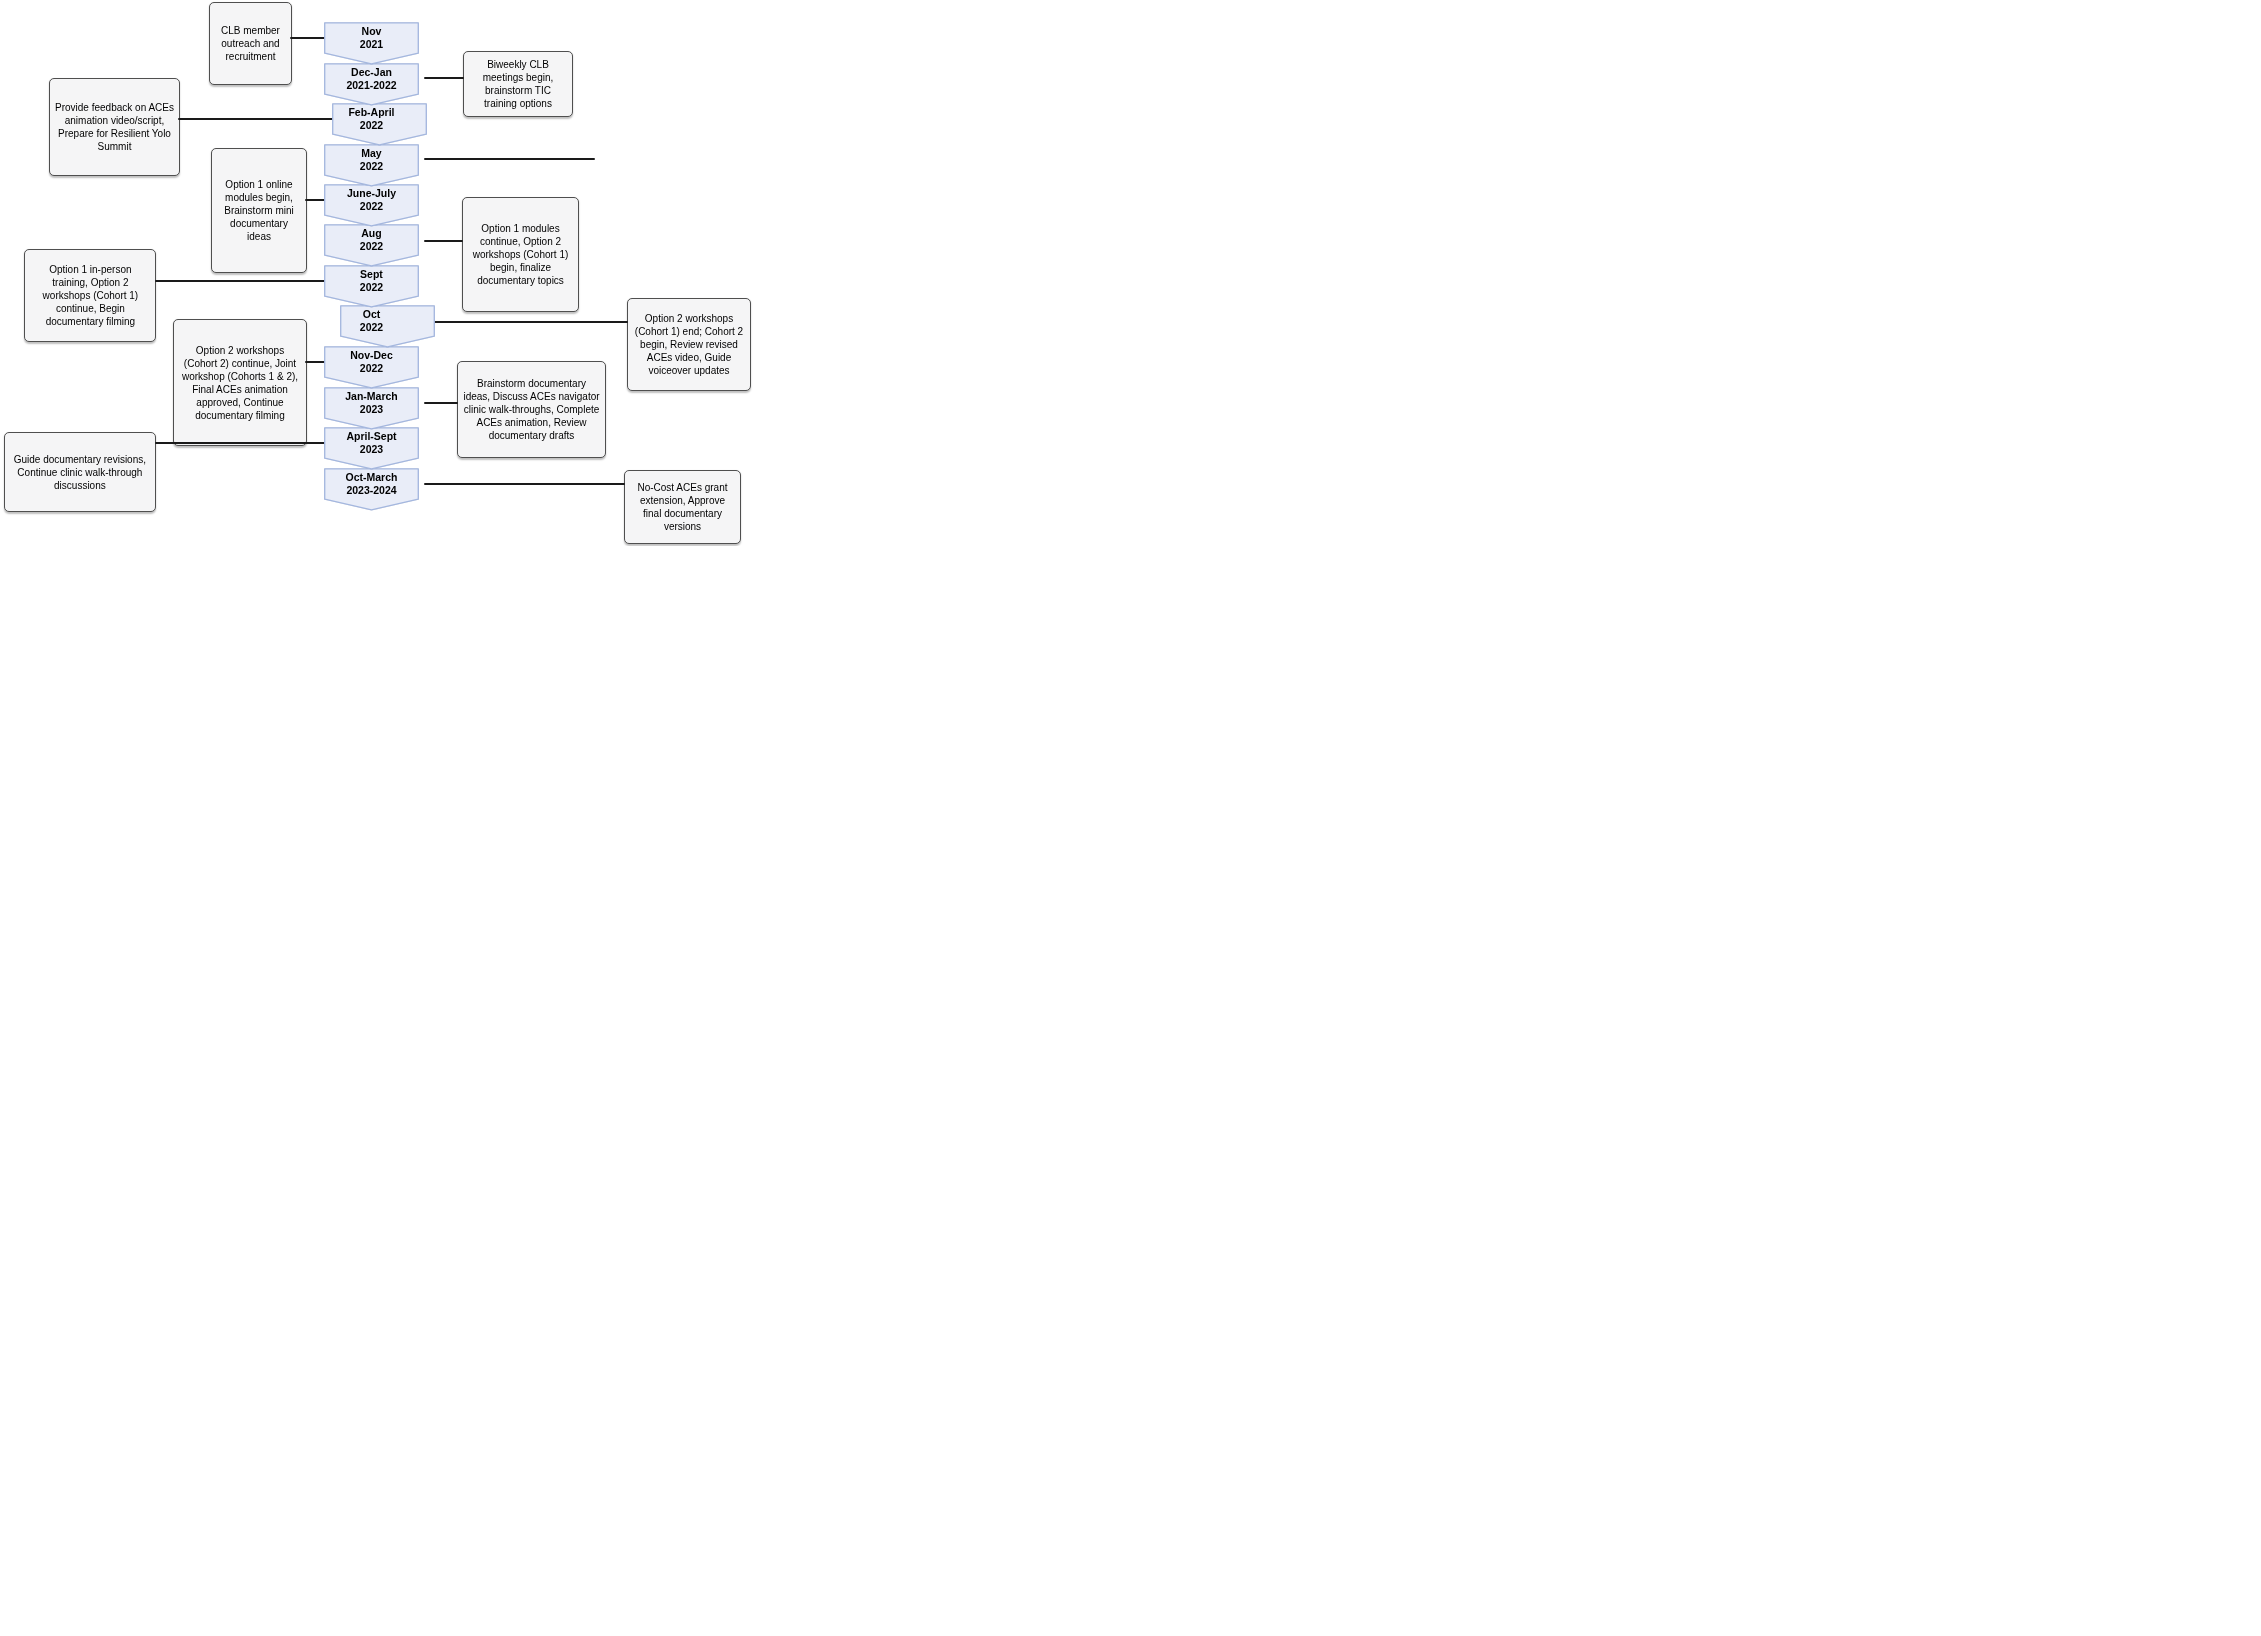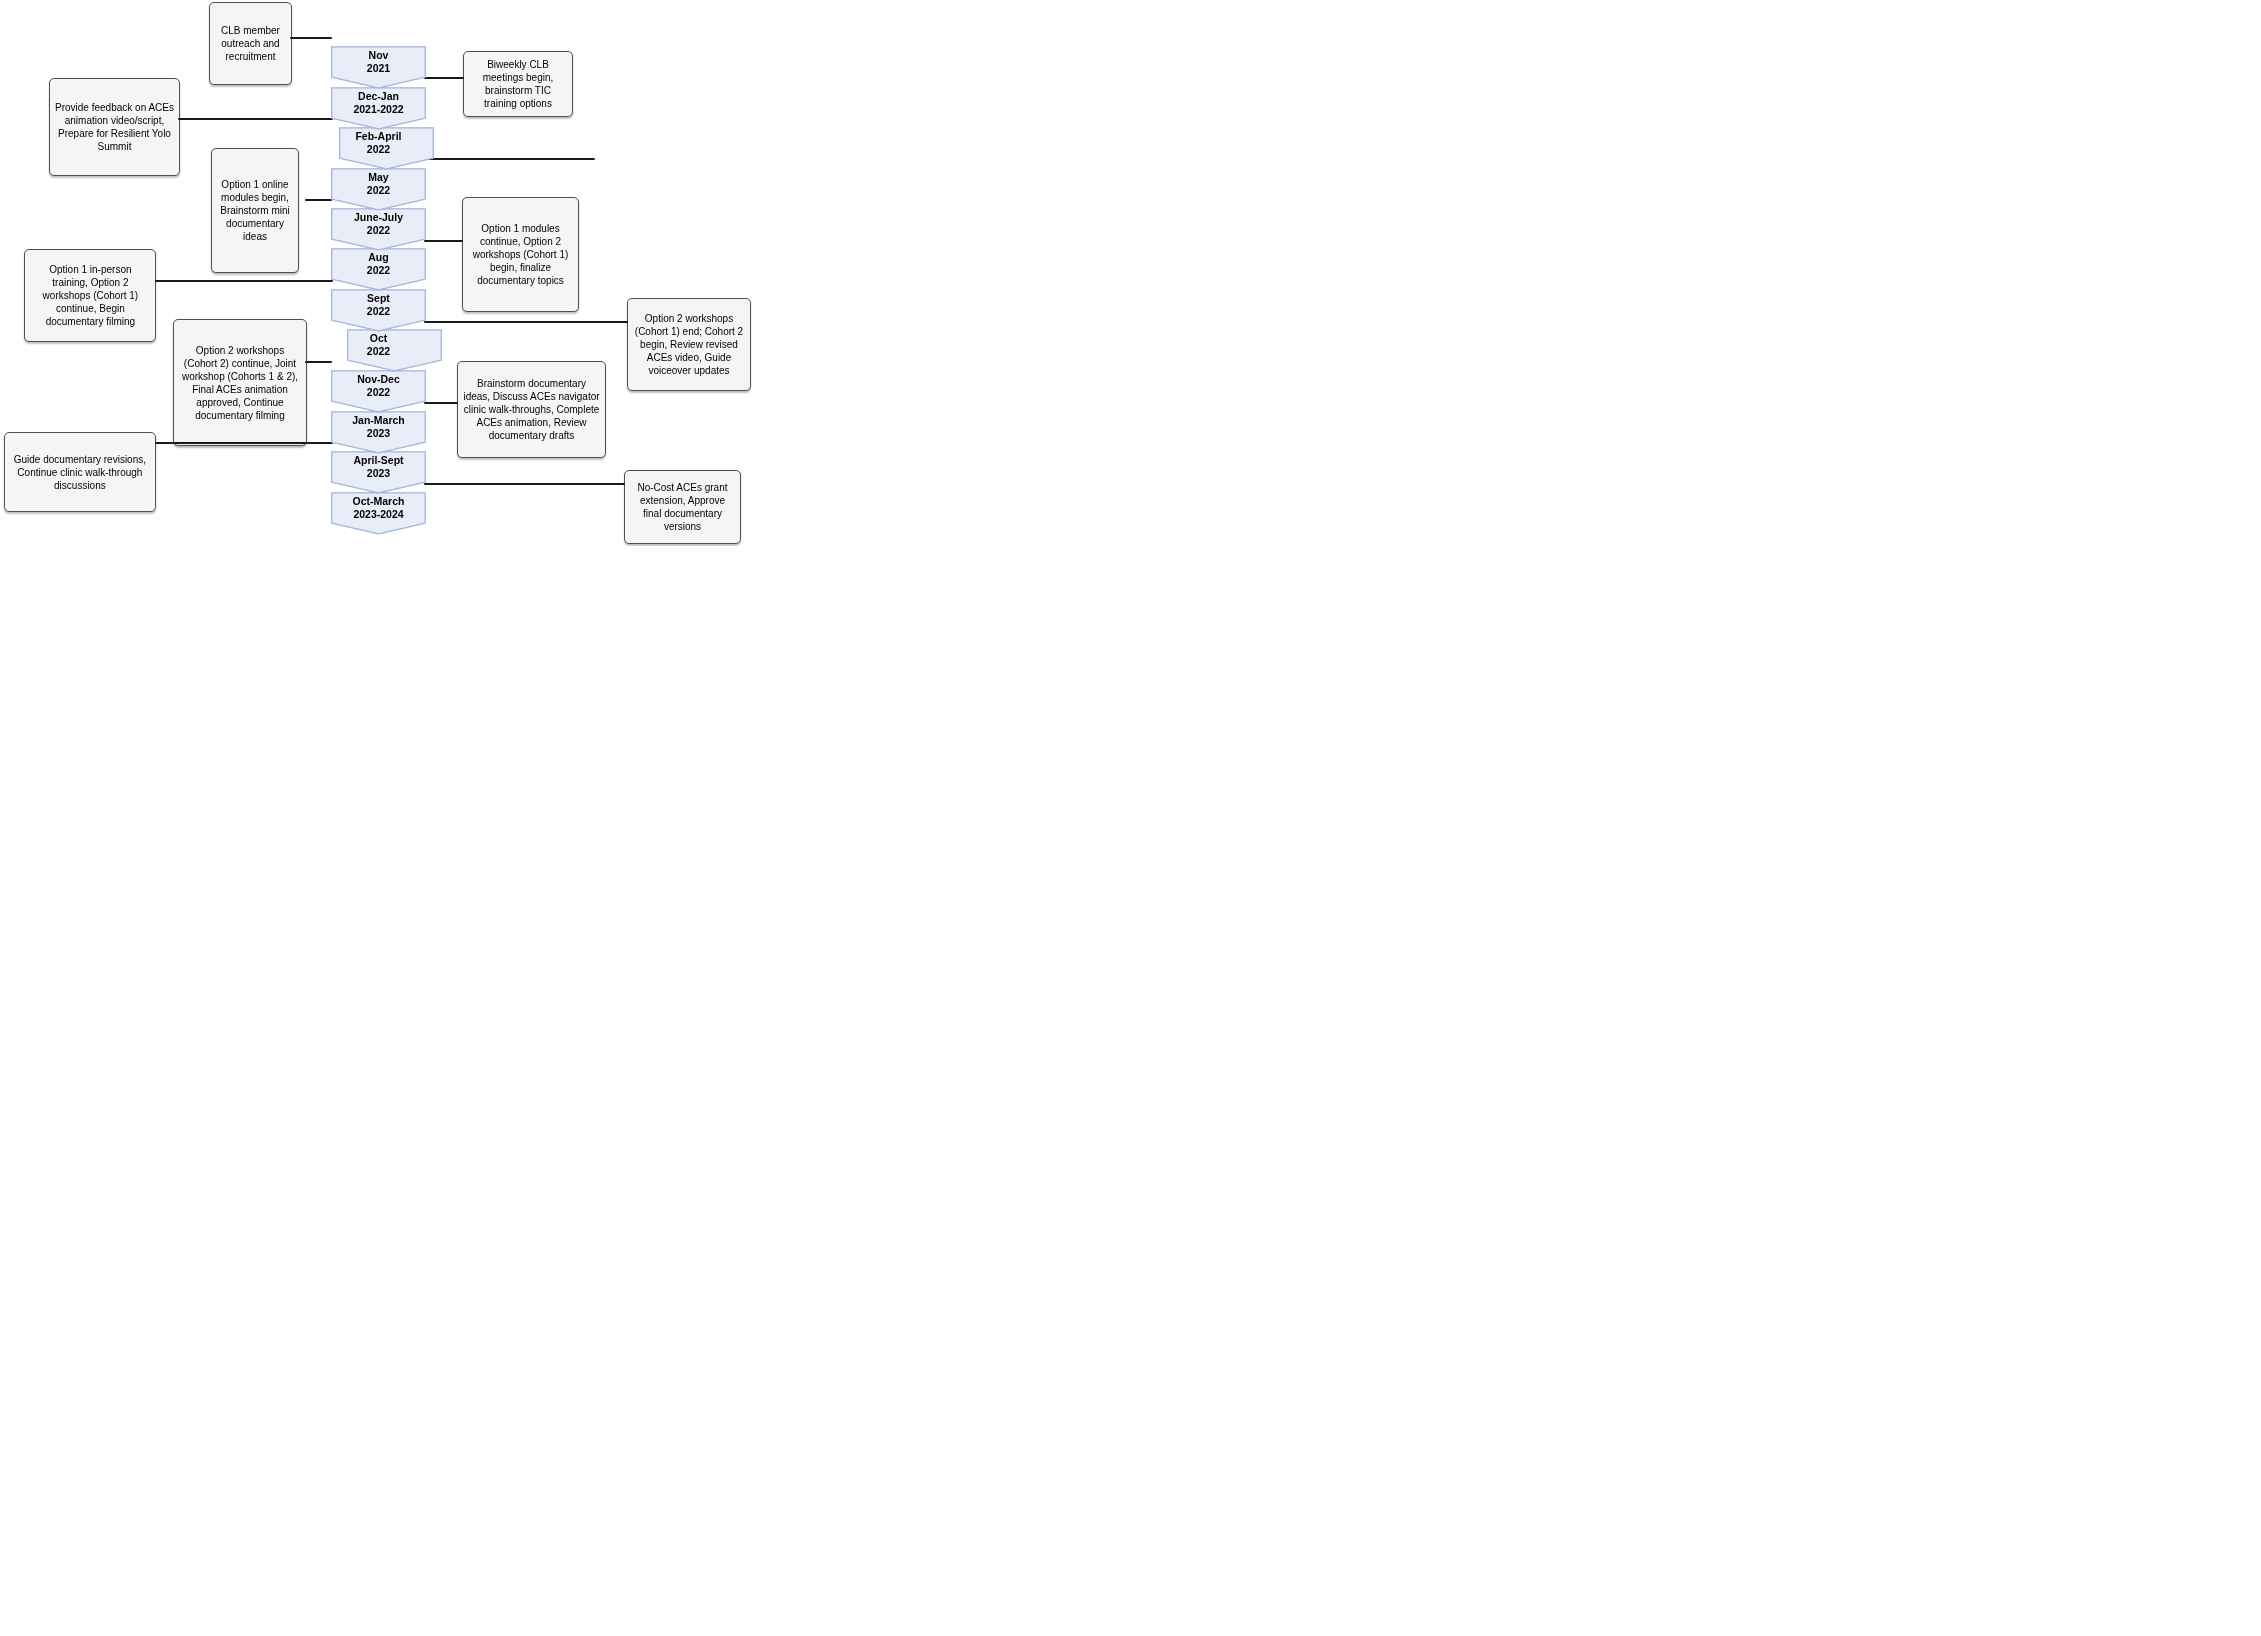--- a/index.html
+++ b/index.html
@@ -16,22 +16,21 @@
     position:relative;
     width:754px;height:546px;
     background:var(--page-bg);
     font-family:"Liberation Sans","DejaVu Sans",sans-serif;
     color:var(--text);
     overflow:hidden;
   }
   .chevron{
     position:absolute;
     width:108px;height:43px;
-    left:331px;
-    margin-top:24px;
+    left:324px;
   }
   .chevron svg{display:block;width:95px;height:43px;
     filter:drop-shadow(0 0.8px 0.6px rgba(0,0,0,0.12));}
   .chevron svg polygon{
     fill:var(--chevron-fill);
     stroke:var(--chevron-border);
     stroke-width:2.4;
     stroke-linejoin:round;
   }
   .chev-label{
@@ -68,21 +67,21 @@
 
   <div class="ebox" style="left:209px;top:2.2px;width:83px;height:83px;">
       <span>CLB member outreach and recruitment</span>
     </div>
   <div class="ebox" style="left:463px;top:51px;width:110px;height:66px;">
       <span>Biweekly CLB meetings begin, brainstorm TIC training options</span>
     </div>
   <div class="ebox" style="left:49px;top:78px;width:131px;height:98px;">
       <span>Provide feedback on ACEs animation video/script, Prepare for Resilient Yolo Summit</span>
     </div>
-  <div class="ebox" style="left:211px;top:148px;width:88px;height:125px;">
+  <div class="ebox" style="left:211px;top:148px;width:96px;height:125px;">
       <span>Option 1 online modules begin, Brainstorm mini documentary ideas</span>
     </div>
   <div class="ebox" style="left:462px;top:197px;width:117px;height:115px;">
       <span>Option 1 modules continue, Option 2 workshops (Cohort 1) begin, finalize documentary topics</span>
     </div>
   <div class="ebox" style="left:24.4px;top:249px;width:132px;height:93px;">
       <span>Option 1 in-person training, Option 2 workshops (Cohort 1) continue, Begin documentary filming</span>
     </div>
   <div class="ebox" style="left:627px;top:298px;width:124px;height:93px;">
       <span>Option 2 workshops (Cohort 1) end; Cohort 2 begin, Review revised ACEs video, Guide voiceover updates</span>

